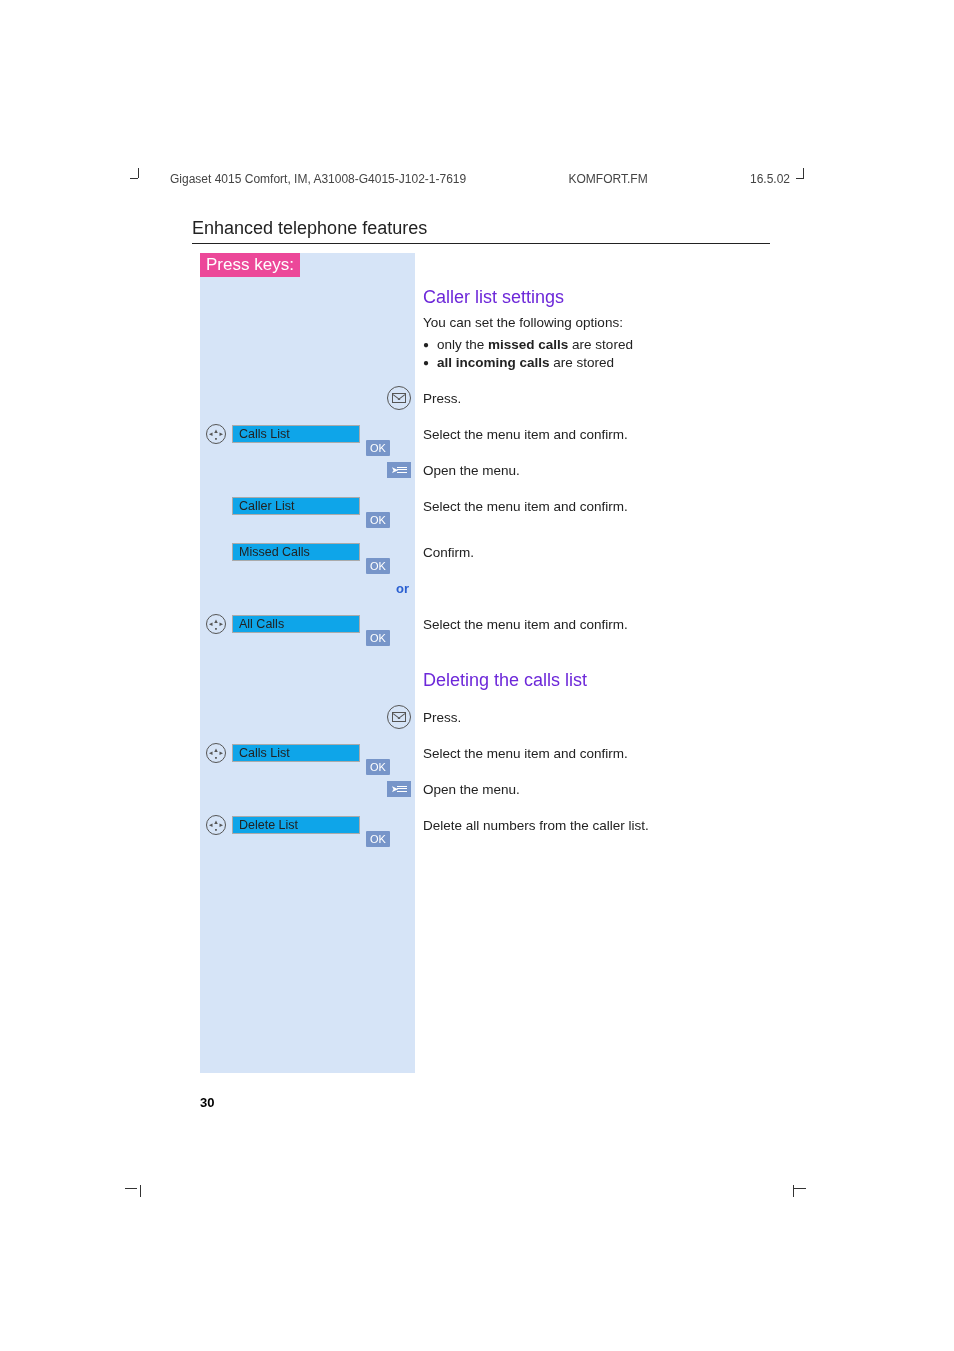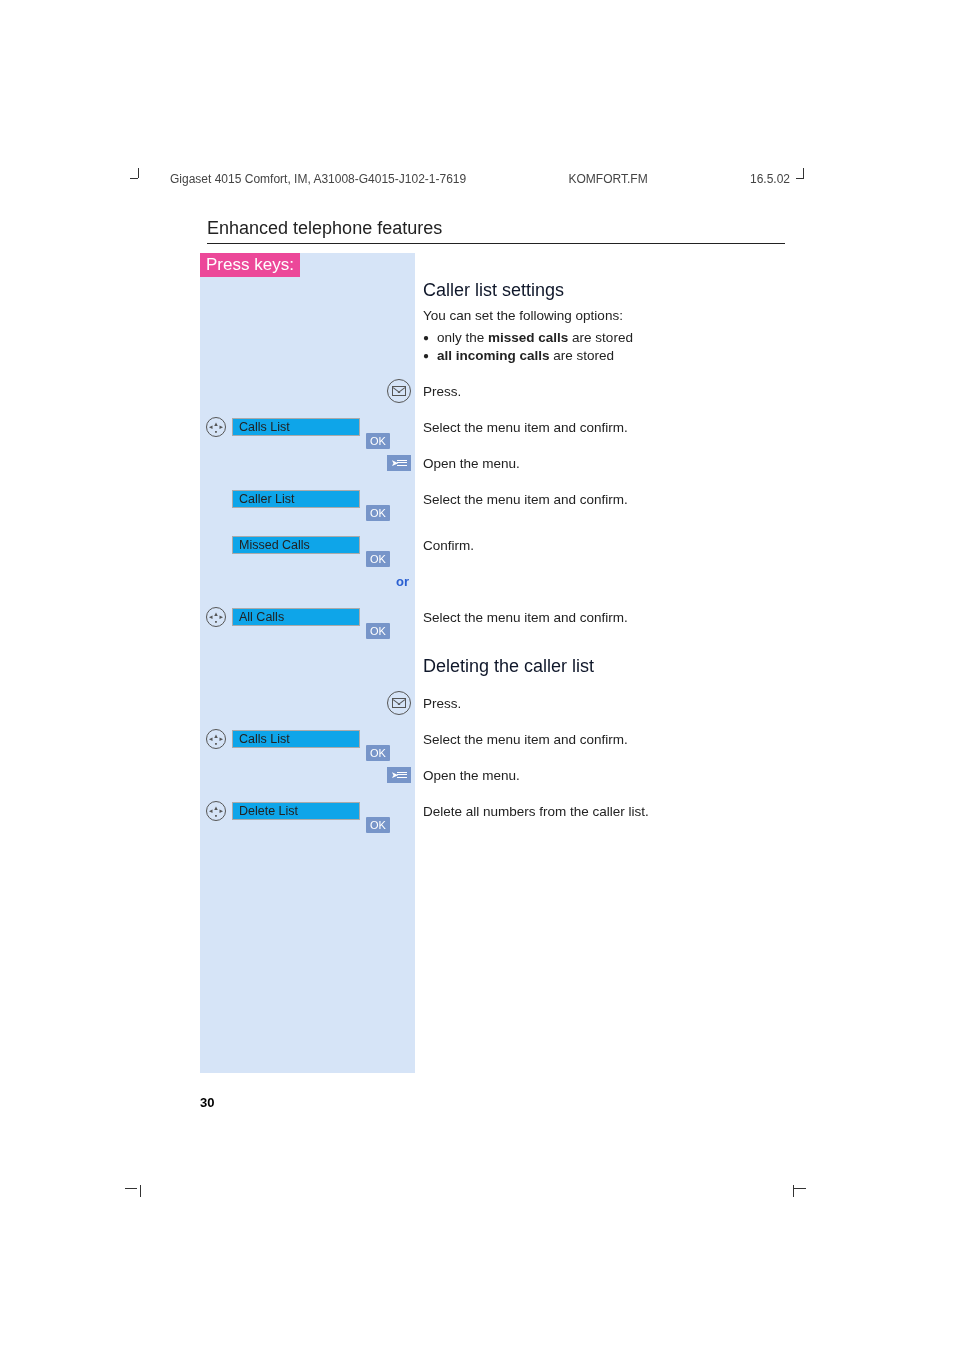--- a/index.html
+++ b/index.html
@@ -25,21 +25,21 @@
     left: 170px;
     width: 620px;
     display: flex;
     justify-content: space-between;
     font-size: 12px;
     color: #444;
   }
   .section-title {
     position: absolute;
     top: 218px;
-    left: 207px;
+    left: 192px;
     width: 578px;
     font-size: 18px;
     font-weight: 400;
     color: #222;
     border-bottom: 1.5px solid #222;
     padding-bottom: 4px;
   }
 
   .press-keys-box {
     position: absolute;
@@ -146,25 +146,25 @@
   .menu-icon-badge .arrow { position:absolute; left:4px; top:3px; font-size:9px; }
   .menu-icon-badge .lines { position:absolute; right:4px; top:3px; width:10px; }
   .menu-icon-badge .lines div { height:1px; background:#fff; margin:1.5px 0; }
 
   .right-text {
     font-size: 13.5px;
     color: #222;
     padding-left: 8px;
   }
   .heading-blue {
-    color: #0f172a;
+    color: #6d28d9;
     font-size: 18px;
     padding-left: 8px;
     font-weight: 400;
-    margin-top: 2px;
+    margin-top: 10px;
   }
   .or-text {
     color: #2a5fd1;
     font-size: 13px;
     font-weight: bold;
     text-align: right;
     width: 100%;
     padding-right: 2px;
     padding-left: 8px;
   }
@@ -331,21 +331,21 @@
         <span class="ok-badge">OK</span>
       </div>
     </div>
     <div class="right-text">Select the menu item and confirm.</div>
   </div>
 
   <div class="gap-md"></div>
 
   <div class="row">
     <div class="left-spacer"></div>
-    <div class="heading-blue">Deleting the caller list</div>
+    <div class="heading-blue">Deleting the calls list</div>
   </div>
 
   <div class="gap-md"></div>
 
   <div class="row">
     <div class="left-spacer">
         <span class="mail-icon">
           <span class="mail-inner">
             <span class="diag1"></span>
             <span class="diag2"></span>

